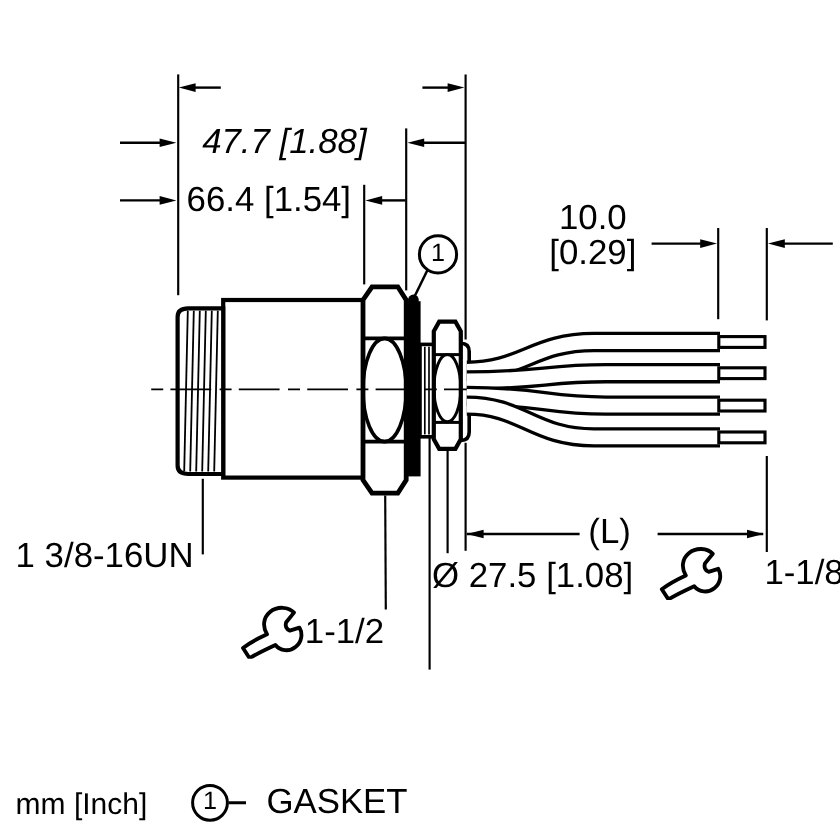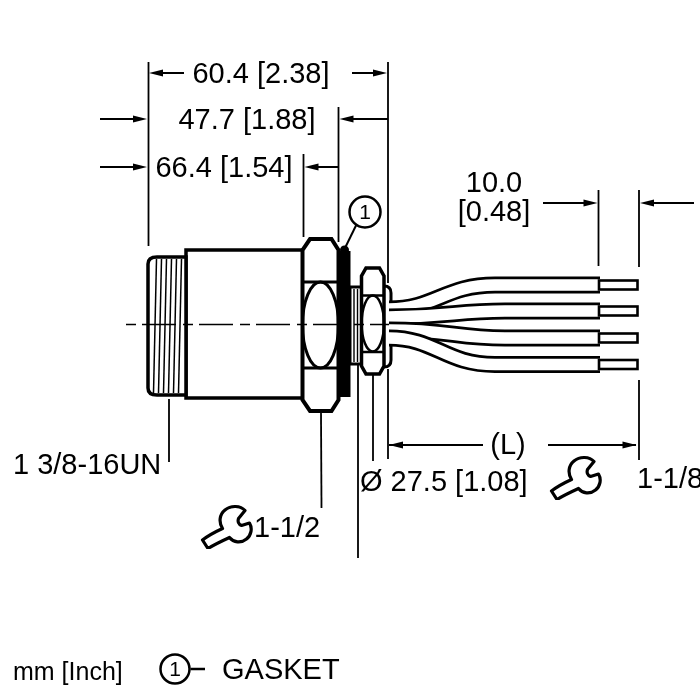--- a/index.html
+++ b/index.html
@@ -157,26 +157,25 @@
     <path d="M2.5 37 C9 32 16 28.5 22.5 25.5 C18.5 19 19.5 11.5 25 7 C31 2 40.5 2.5 45 7.5
              L38.5 15.5 C37.5 18.5 38.5 21.5 41.5 22.5 L49.5 20 C52.5 25 51.5 32 46.5 36
              C41 40.5 33.5 39.5 29.5 34.5 C23 37.5 14.5 41.5 8 45.5 Z" fill="#fff" stroke="#000" stroke-width="3.2" stroke-linejoin="round"></path>
   </svg>
   <svg class="wrench" style="left:549px;top:454px;" width="64" height="46" viewBox="0 0 64 46">
     <path d="M2.5 37 C9 32 16 28.5 22.5 25.5 C18.5 19 19.5 11.5 25 7 C31 2 40.5 2.5 45 7.5
              L38.5 15.5 C37.5 18.5 38.5 21.5 41.5 22.5 L49.5 20 C52.5 25 51.5 32 46.5 36
              C41 40.5 33.5 39.5 29.5 34.5 C23 37.5 14.5 41.5 8 45.5 Z" fill="#fff" stroke="#000" stroke-width="3.2" stroke-linejoin="round"></path>
   </svg>
 
-  <div class="lbl ctr" style="left:261px;top:73px;">60.4 [2.38]</div>
-  <div class="lbl ctr" style="left:247px;top:119px;">47.7 [1.88]</div>
+  <div class="lbl ctr" style="left:237px;top:119px;font-style:italic;">47.7 [1.88]</div>
   <div class="lbl ctr" style="left:224px;top:167px;">66.4 [1.54]</div>
   <div class="lbl ctr two-line" style="left:494px;top:197px;">
     <div>10.0</div>
-    <div>[0.48]</div>
+    <div>[0.29]</div>
   </div>
   <div class="lbl ctr" style="left:508px;top:444px;">(L)</div>
   <div class="lbl vctr" style="left:360px;top:481px;">Ø 27.5 [1.08]</div>
 
   <div class="lbl vctr" style="left:13px;top:464px;">1 3/8-16UN</div>
   <div class="lbl vctr" style="left:254px;top:527px;">1-1/2</div>
   <div class="lbl vctr" style="left:613px;top:478px;margin-left:24px;">1-1/8</div>
 
   <div class="balloon-num" style="left:365px;top:212px;">1</div>
   <div class="balloon-num" style="left:175px;top:669px;">1</div>

